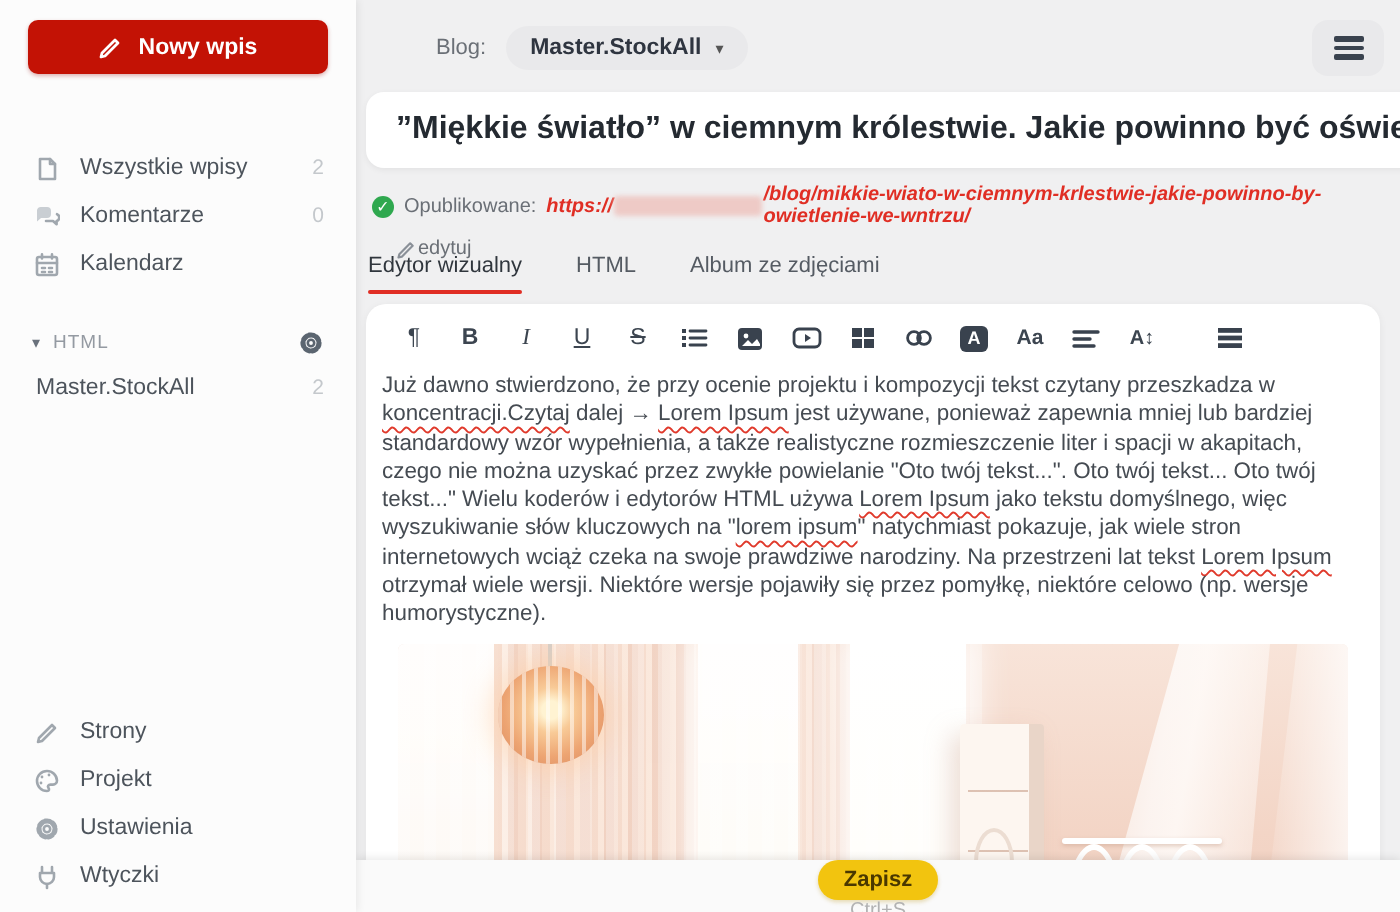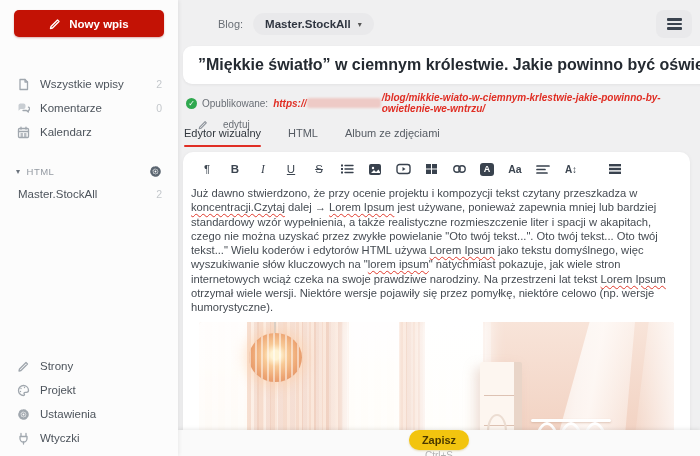--- a/index.html
+++ b/index.html
@@ -43,21 +43,21 @@
     font-size:16px;font-weight:bold;color:#242a31;white-space:nowrap;overflow:hidden;}
   
   .pub{position:absolute;top:92px;left:8px;font-size:10px;}
   .pub-row{display:flex;align-items:center;gap:5px;}
   .check{width:11px;height:11px;border-radius:50%;background:#2fa84f;color:#fff;font-size:8px;line-height:11px;
     text-align:center;flex:0 0 11px;}
   .pub-label{color:#6a6f76;}
   .pub-link{color:#e02e24;font-weight:bold;text-decoration:none;display:flex;align-items:center;font-style:italic;}
   .redacted{display:inline-block;width:88px;height:10px;background:#eecac6;border-radius:2px;
     filter:blur(1.2px);margin:0 1px;vertical-align:middle;}
-  .edit-row{margin:5px 0 0 12px;display:flex;align-items:flex-end;gap:15px;color:#6a6f76;cursor:pointer;}
+  .edit-row{margin:5px 0 0 12px;display:flex;align-items:flex-end;gap:1px;color:#6a6f76;cursor:pointer;}
   
   .tabs{position:absolute;top:127px;left:6px;display:flex;gap:27px;font-size:11px;color:#555b63;}
   .tab{padding-bottom:8px;position:relative;cursor:pointer;}
   .tab.active{color:#30363d;}
   .tab.active::after{content:'';position:absolute;left:0;right:0;bottom:0;height:2.5px;background:#e02e24;border-radius:2px;}
   
   .card{position:absolute;top:152px;left:5px;right:10px;bottom:0;background:#fff;
     border-radius:10px 10px 0 0;box-shadow:0 1px 4px rgba(0,0,0,.06);overflow:hidden;}
   .toolbar{display:flex;align-items:center;padding:8px 10px 4px;}
   .tbtn{width:28px;height:18px;display:flex;align-items:center;justify-content:center;

